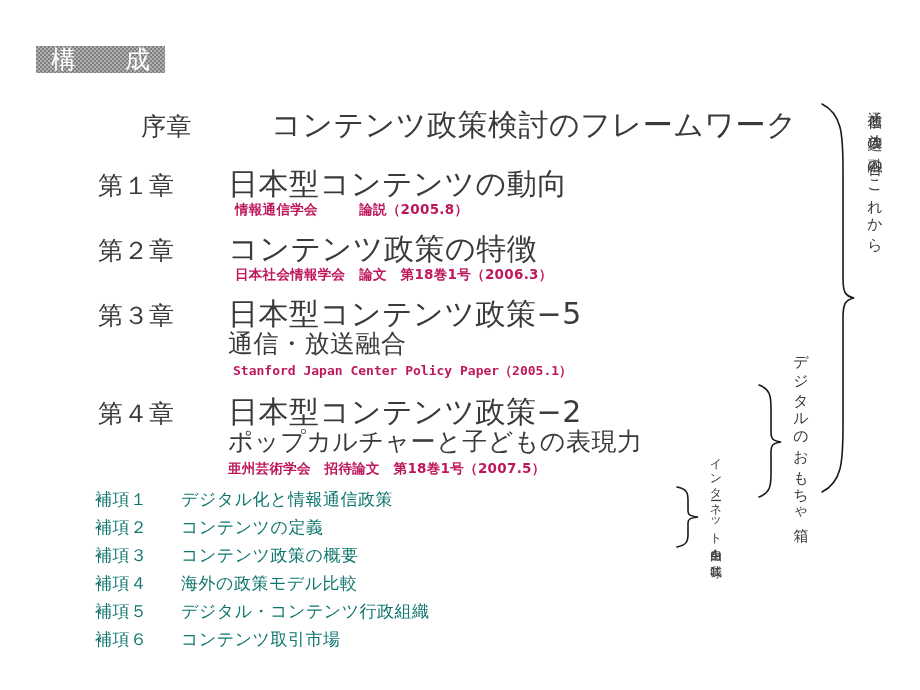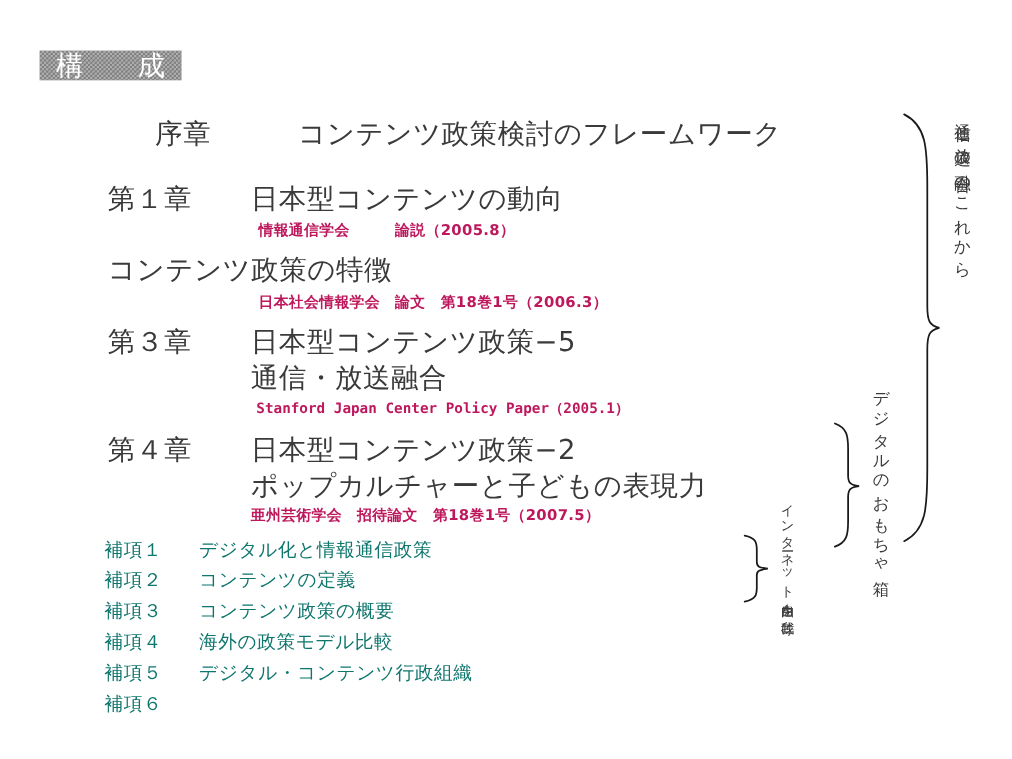--- a/index.html
+++ b/index.html
@@ -54,21 +54,21 @@
     display: flex;
     align-items: baseline;
     color: #3a3a3a;
     white-space: nowrap;
   }
   .chapter-label {
     font-size: 25px;
     letter-spacing: 0.5px;
   }
   .chapter-title {
-    font-size: 25px;
+    font-size: 30px;
     letter-spacing: 0.5px;
   }
   .chapter-subtitle {
     position: absolute;
     font-size: 25px;
     color: #3a3a3a;
     white-space: nowrap;
     letter-spacing: 0.5px;
   }
 
@@ -138,20 +138,21 @@
     <span class="chapter-title">コンテンツ政策検討のフレームワーク</span>
   </div>
 
   <div class="chapter-row" style="left:98px; top:164px;">
     <span class="chapter-label" style="width:130px; display:inline-block;">第１章</span>
     <span class="chapter-title">日本型コンテンツの動向</span>
   </div>
   <div class="ref-line" style="left:235px; top:201px;">情報通信学会　　　論説（2005.8）</div>
 
   <div class="chapter-row" style="left:98px; top:229px;">
+    <span class="chapter-label" style="width:130px; display:inline-block;">第２章</span>
     <span class="chapter-title">コンテンツ政策の特徴</span>
   </div>
   <div class="ref-line" style="left:235px; top:266px;">日本社会情報学会　論文　第18巻1号（2006.3）</div>
 
   <div class="chapter-row" style="left:98px; top:294px;">
     <span class="chapter-label" style="width:130px; display:inline-block;">第３章</span>
     <span class="chapter-title">日本型コンテンツ政策−5</span>
   </div>
   <div class="chapter-subtitle" style="left:228px; top:327px;">通信・放送融合</div>
   <div class="ref-line mono" style="left:233px; top:362px;">Stanford Japan Center  Policy Paper（2005.1）</div>
@@ -178,20 +179,21 @@
   <div class="appendix-row" style="left:95px; top:572px;">
     <span class="appendix-label">補項４</span>
     <span class="appendix-text">海外の政策モデル比較</span>
   </div>
   <div class="appendix-row" style="left:95px; top:600px;">
     <span class="appendix-label">補項５</span>
     <span class="appendix-text">デジタル・コンテンツ行政組織</span>
   </div>
   <div class="appendix-row" style="left:95px; top:628px;">
     <span class="appendix-label">補項６</span>
+    <span class="appendix-text">コンテンツ取引市場</span>
   </div>
 
   <div class="brace" style="left:816px; top:100px;">
     <svg width="40" height="396" viewBox="0 0 40 396">
       <path d="M6 4 C26 14, 27 34, 27 70 L27 178 C27 192, 29 196, 38 198
                C29 200, 27 204, 27 218 L27 326 C27 362, 26 382, 6 392" fill="none" stroke="#1a1a1a" stroke-width="1.6" stroke-linecap="round"></path>
     </svg>
   </div>
 
   <div class="brace" style="left:754px; top:382px;">

